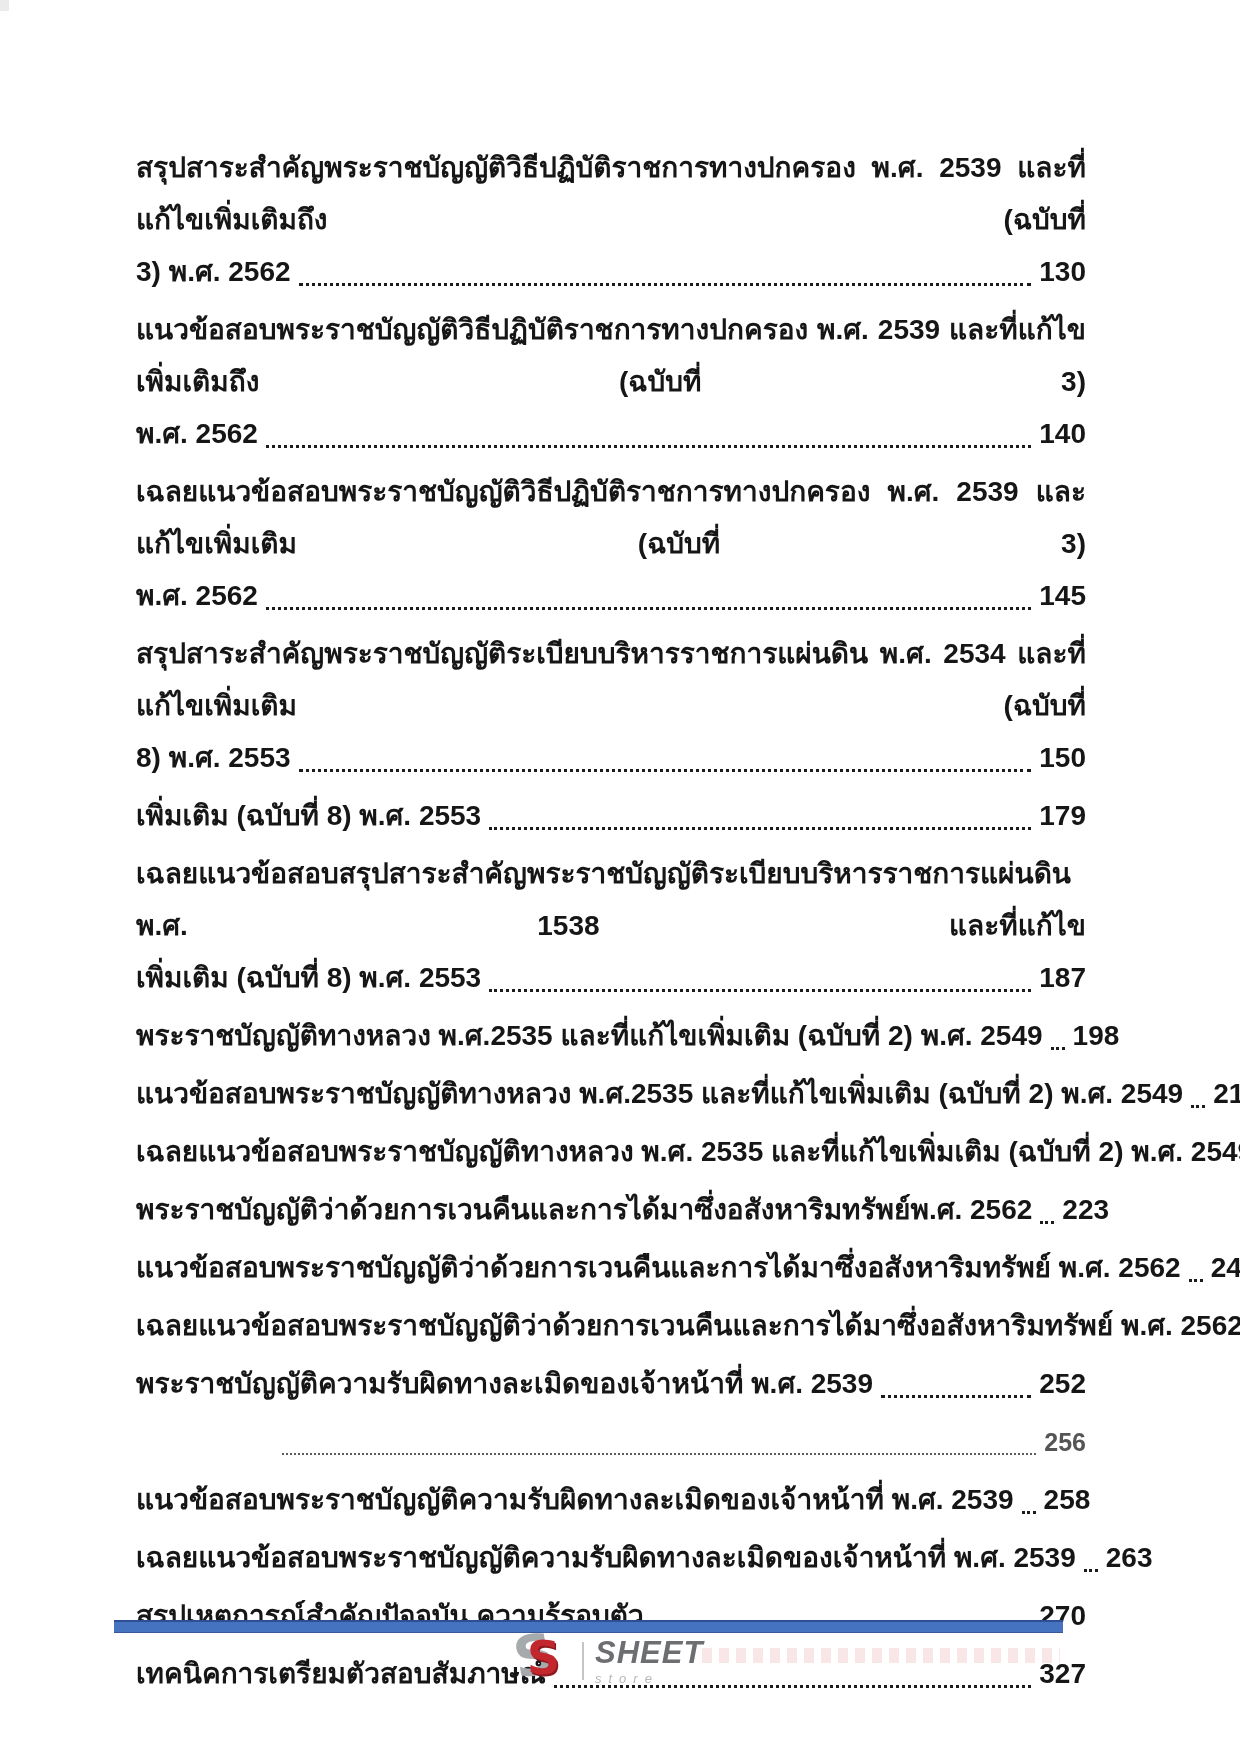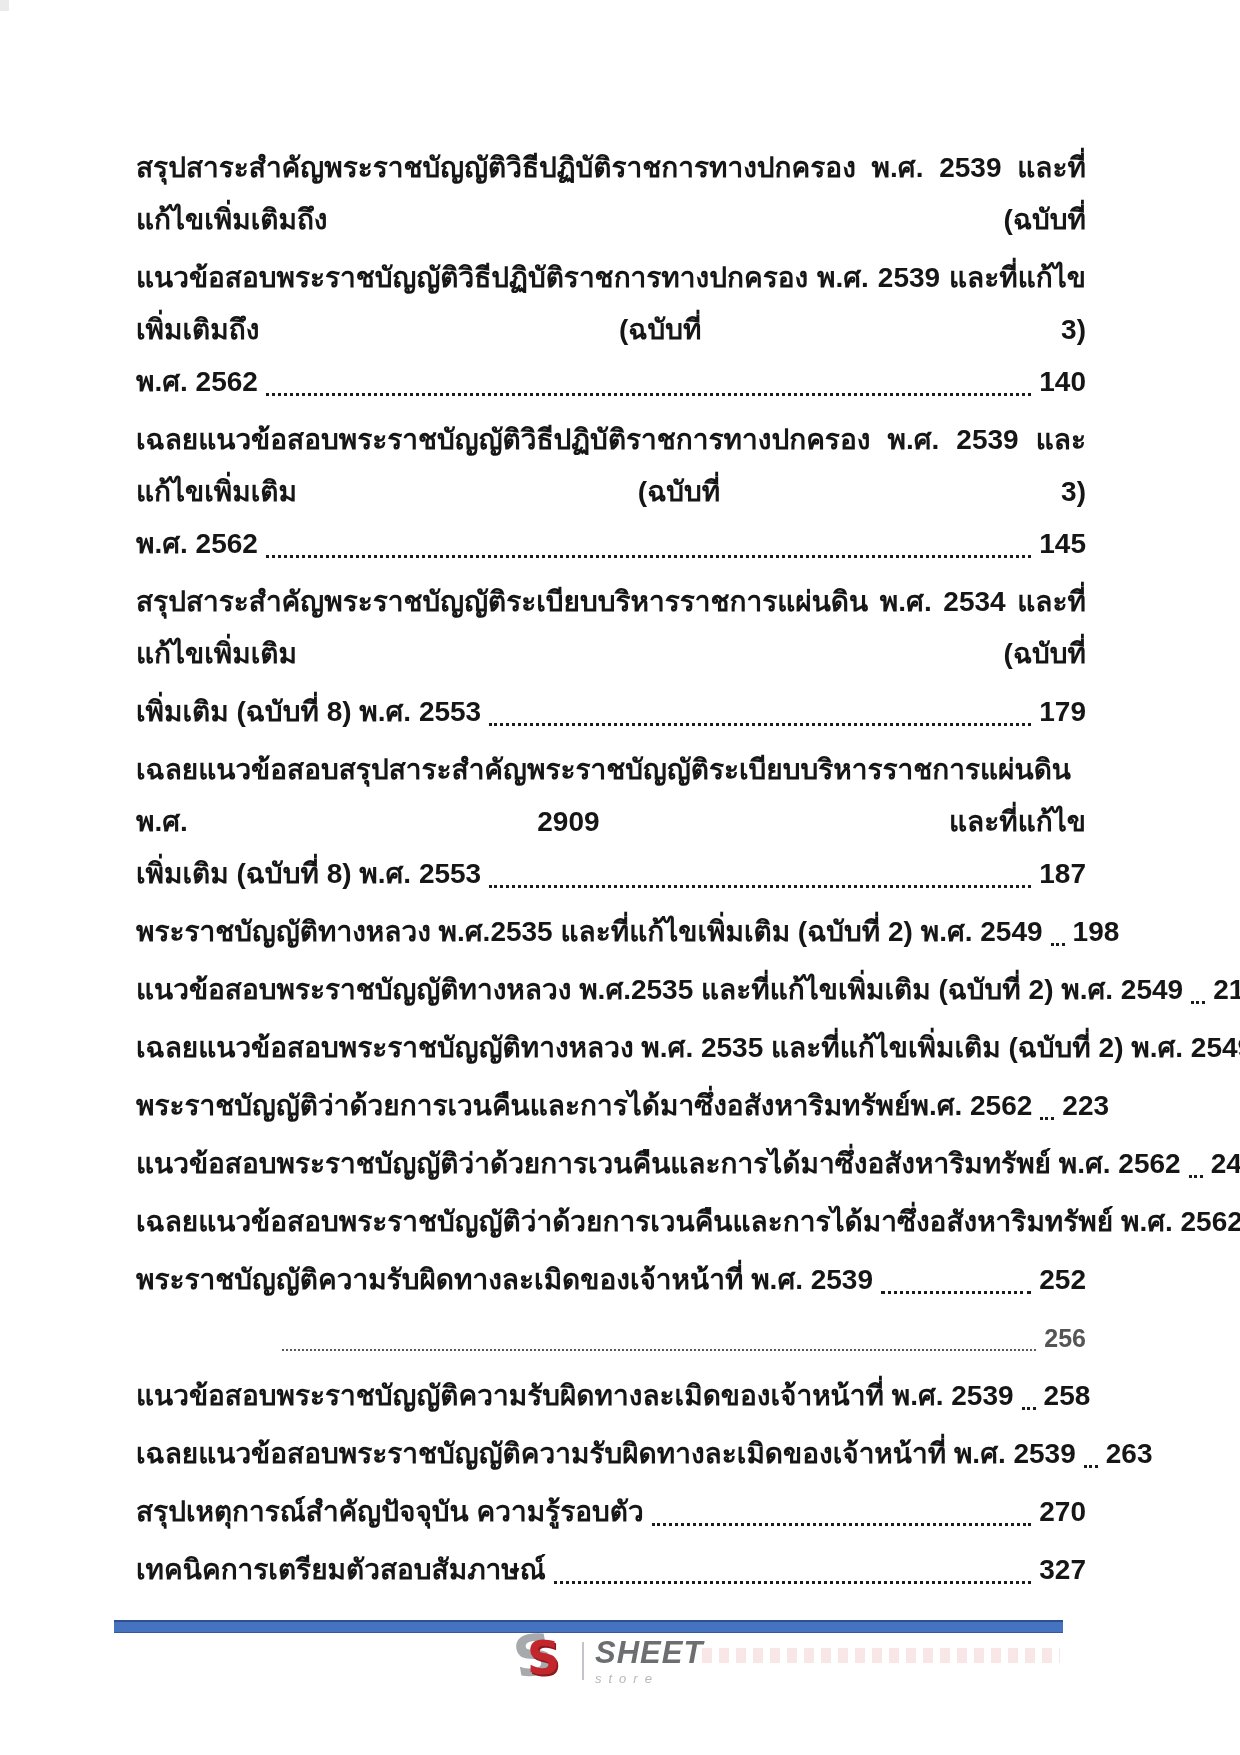--- a/index.html
+++ b/index.html
@@ -59,49 +59,59 @@
 </style>
 </head>
 <body>
 
 <div class="page">
   <div class="corner-artifact"></div>
 
   <main class="toc" id="toc">
       <section class="entry">
         <div class="ln wrap">สรุปสาระสำคัญพระราชบัญญัติวิธีปฏิบัติราชการทางปกครอง พ.ศ. 2539 และที่แก้ไขเพิ่มเติมถึง (ฉบับที่</div>
+        <div class="ln tail">
+          <span class="txt">3) พ.ศ. 2562</span>
+          <span class="leader"></span>
+          <span class="pg">130</span>
+        </div>
       </section>
       <section class="entry">
         <div class="ln wrap">แนวข้อสอบพระราชบัญญัติวิธีปฏิบัติราชการทางปกครอง พ.ศ. 2539 และที่แก้ไขเพิ่มเติมถึง (ฉบับที่ 3)</div>
         <div class="ln tail">
           <span class="txt">พ.ศ. 2562</span>
           <span class="leader"></span>
           <span class="pg">140</span>
         </div>
       </section>
       <section class="entry">
         <div class="ln wrap">เฉลยแนวข้อสอบพระราชบัญญัติวิธีปฏิบัติราชการทางปกครอง พ.ศ. 2539 และแก้ไขเพิ่มเติม (ฉบับที่ 3)</div>
         <div class="ln tail">
           <span class="txt">พ.ศ. 2562</span>
           <span class="leader"></span>
           <span class="pg">145</span>
         </div>
       </section>
       <section class="entry">
         <div class="ln wrap">สรุปสาระสำคัญพระราชบัญญัติระเบียบบริหารราชการแผ่นดิน พ.ศ. 2534 และที่แก้ไขเพิ่มเติม (ฉบับที่</div>
+        <div class="ln tail">
+          <span class="txt">8) พ.ศ. 2553</span>
+          <span class="leader"></span>
+          <span class="pg">150</span>
+        </div>
       </section>
       <section class="entry">
         <div class="ln tail">
           <span class="txt">เพิ่มเติม (ฉบับที่ 8) พ.ศ. 2553</span>
           <span class="leader"></span>
           <span class="pg">179</span>
         </div>
       </section>
       <section class="entry">
-        <div class="ln wrap">เฉลยแนวข้อสอบสรุปสาระสำคัญพระราชบัญญัติระเบียบบริหารราชการแผ่นดิน พ.ศ. 2909 และที่แก้ไข</div>
+        <div class="ln wrap">เฉลยแนวข้อสอบสรุปสาระสำคัญพระราชบัญญัติระเบียบบริหารราชการแผ่นดิน พ.ศ. 1538 และที่แก้ไข</div>
         <div class="ln tail">
           <span class="txt">เพิ่มเติม (ฉบับที่ 8) พ.ศ. 2553</span>
           <span class="leader"></span>
           <span class="pg">187</span>
         </div>
       </section>
       <section class="entry">
         <div class="ln tail">
           <span class="txt">พระราชบัญญัติทางหลวง พ.ศ.2535 และที่แก้ไขเพิ่มเติม (ฉบับที่ 2) พ.ศ. 2549</span>
           <span class="leader"></span>

